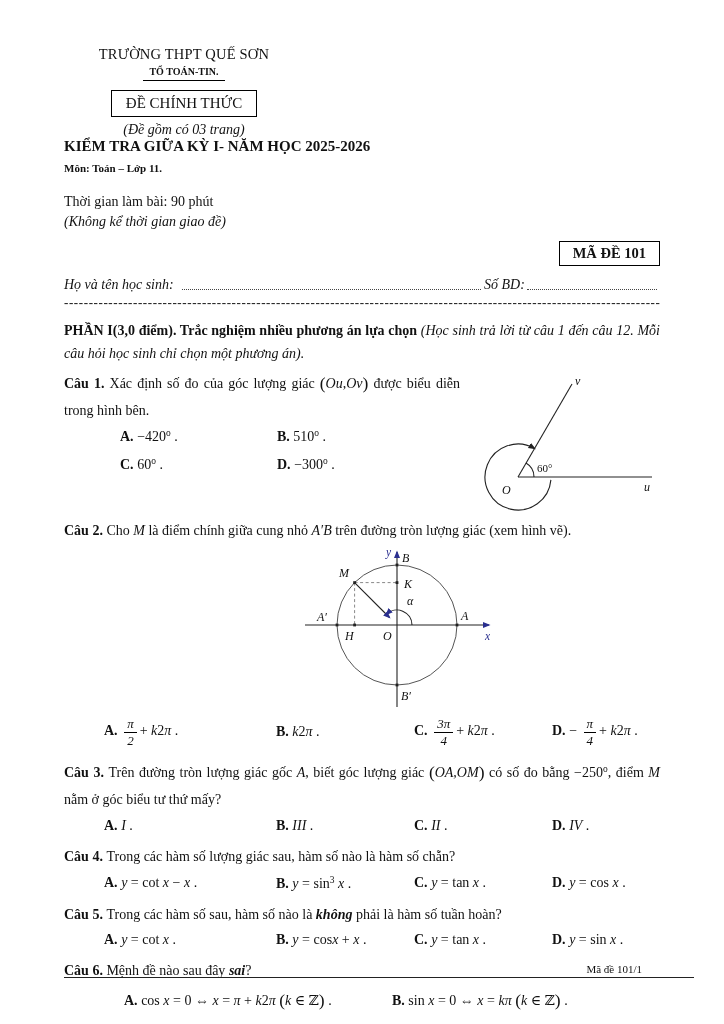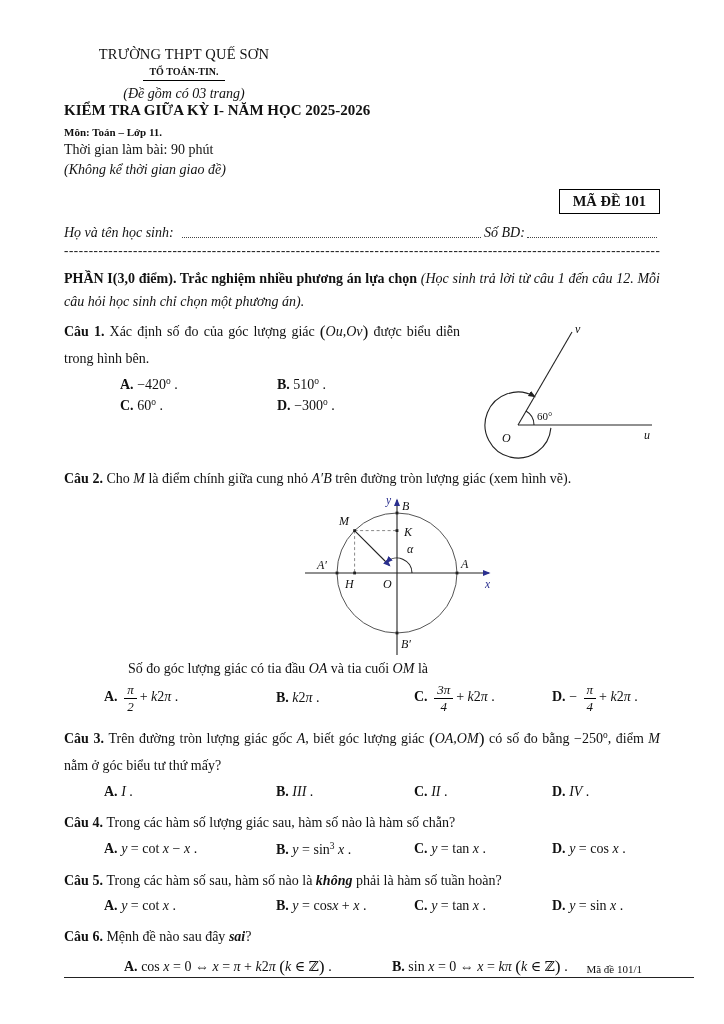--- a/index.html
+++ b/index.html
@@ -9,35 +9,35 @@
   .header{display:flex;flex-direction:column;}
   .h-left{width:240px;flex-shrink:0;text-align:center;}
   .h-right{flex:1;text-align:left;}
   .school1{font-size:14.5px;letter-spacing:.2px;}
   .school2{display:inline-block;font-weight:bold;font-size:10px;border-bottom:1.3px solid #000;
            padding:0 6px 3px 6px;margin-top:1px;}
   .official-box{display:inline-block;border:1.3px solid #000;padding:4px 14px;font-size:15px;margin-top:9px;}
   .pages-note{font-style:italic;margin-top:5px;}
   .title{font-weight:bold;font-size:15px;}
   .subject{font-weight:bold;font-size:11px;margin-top:7px;}
-  .duration{margin-top:4px;}
+  .duration{margin-top:20px;}
   .duration-note{font-style:italic;margin-top:4px;}
   .code-row{display:flex;justify-content:flex-end;margin-top:11px;}
   .code-box{border:1.6px solid #000;padding:3px 13px;font-weight:bold;font-size:14.5px;}
   .student-row{display:flex;align-items:flex-end;font-style:italic;margin-top:11px;}
   .dotfill{border-bottom:1.6px dotted #444;margin:0 3px 3px 8px;}
   .df1{flex:2.3;}
   .df2{flex:1;margin-left:2px;}
   .dash-sep{margin-top:3px;font-weight:bold;font-size:13px;letter-spacing:.6px;white-space:nowrap;
             overflow:hidden;color:#222;line-height:14px;}
   .p1-heading{margin-top:9px;text-align:justify;line-height:1.65;}
   .stem{text-align:justify;line-height:1.7;}
   .q1{margin-top:4px;}
   .fig1{float:right;width:192px;height:148px;margin-left:8px;margin-top:2px;}
-  .opts2{display:grid;grid-template-columns:157px 1fr;margin-left:56px;margin-top:5px;row-gap:4px;}
+  .opts2{display:grid;grid-template-columns:157px 1fr;margin-left:56px;margin-top:5px;row-gap:11px;}
   .q2{clear:both;margin-top:16px;}
   .fig2-wrap{display:flex;justify-content:center;}
   .fig2{width:215px;height:168px;transform:translateX(34px);}
   .subline{margin-left:64px;margin-top:2px;}
   .opts4{display:grid;grid-template-columns:172px 138px 138px 1fr;margin-left:40px;margin-top:6px;align-items:center;}
   .optsq6{display:grid;grid-template-columns:268px 1fr;margin-left:60px;margin-top:7px;}
   .q3,.q4,.q5,.q6{margin-top:11px;}
   .footer{position:absolute;left:64px;right:30px;bottom:46px;border-bottom:1.6px solid #222;
           text-align:right;padding:0 52px 2px 0;font-size:11px;}
   .b{font-weight:bold;}
@@ -60,20 +60,21 @@
 </style>
 </head>
 <body>
 
 <div class="page">
 
   <div class="header">
     <div class="h-left">
       <div class="school1">TRƯỜNG THPT QUẾ SƠN</div>
       <div><span class="school2">TỔ TOÁN-TIN.</span></div>
+      <div><span class="official-box">ĐỀ CHÍNH THỨC</span></div>
       <div class="pages-note">(Đề gồm có 03 trang)</div>
     </div>
     <div class="h-right">
       <div class="title">KIỂM TRA GIỮA KỲ I- NĂM HỌC 2025-2026</div>
       <div class="subject">Môn: Toán – Lớp 11.</div>
       <div class="duration">Thời gian làm bài: 90 phút</div>
       <div class="duration-note">(Không kể thời gian giao đề)</div>
     </div>
   </div>
 
@@ -146,21 +147,20 @@
         <text x="28" y="78">A′</text>
         <text x="113" y="19">B</text>
         <text x="112" y="157">B′</text>
         <text x="50" y="34">M</text>
         <text x="115" y="45">K</text>
         <text x="56" y="97">H</text>
         <text x="94" y="97">O</text>
         <text x="118" y="62">α</text>
       </svg>
     </div>
-    <div class="subline"><span>Số đo góc lượng giác có tia đầu </span><span class="m">OA</span><span> và tia cuối </span><span class="m">OM</span><span> là</span></div>
     <div class="opts4">
       <div class="opt"><span class="b">A. </span><span class="frac">
             <span class="fn">π</span>
             <span class="fd">2</span>
           </span><span>+ </span><span class="m">k</span><span>2</span><span class="m">π</span><span> .</span></div>
       <div class="opt"><span class="b">B. </span><span class="m">k</span><span>2</span><span class="m">π</span><span> .</span></div>
       <div class="opt"><span class="b">C. </span><span class="frac">
             <span class="fn">3π</span>
             <span class="fd">4</span>
           </span><span>+ </span><span class="m">k</span><span>2</span><span class="m">π</span><span> .</span></div>

